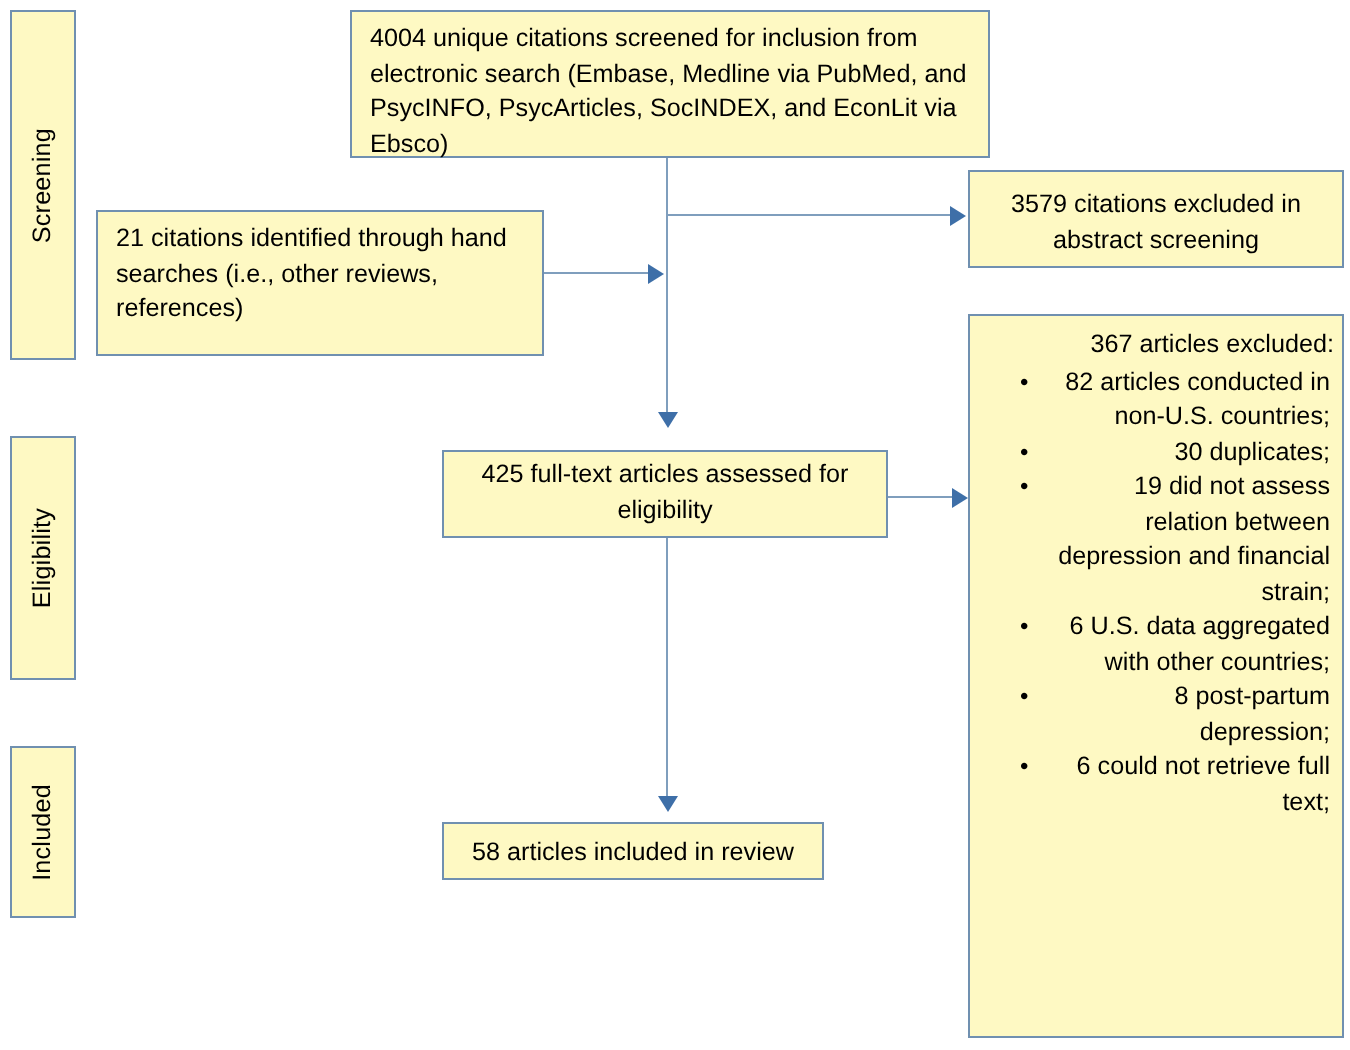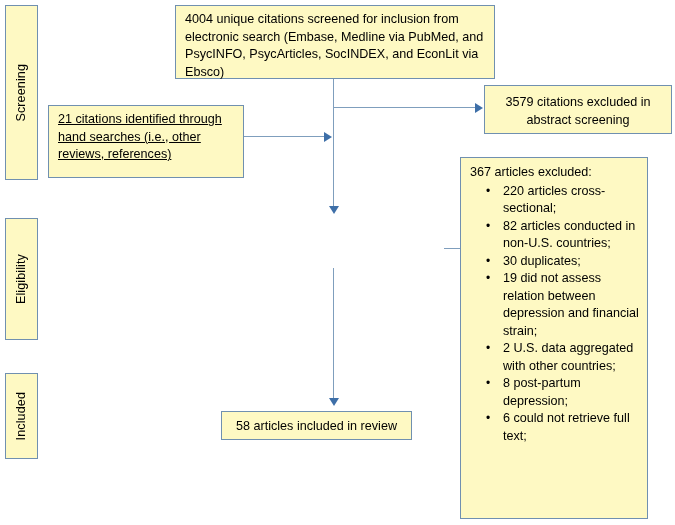--- a/index.html
+++ b/index.html
@@ -122,39 +122,41 @@
   <div class="conn conn-v" style="left:333px; top:268px; height:132px;"></div>
   <div class="arrow arrow-down" style="left:329px; top:398px;"></div>
 
   <div class="conn conn-h" style="left:444px; top:248px; width:32px;"></div>
   <div class="arrow arrow-right" style="left:476px; top:244px;"></div>
 
   <div class="box pad" style="left:175px; top:5px; width:320px; height:74px;">
     <span>4004 unique citations screened for inclusion from electronic search (Embase, Medline via PubMed, and PsycINFO, PsycArticles, SocINDEX, and EconLit via Ebsco)</span>
   </div>
 
-  <div class="box pad" style="left:48px; top:105px; width:196px; height:73px;text-decoration:underline;">
+  <div class="box pad" style="left:48px; top:105px; width:224px; height:73px;">
     <span>21 citations identified through hand searches (i.e., other reviews, references)</span>
   </div>
 
   <div class="box center-text" style="left:484px; top:85px; width:188px; height:49px;">
     <span>3579 citations excluded in abstract screening</span>
   </div>
 
+  <div class="box center-text" style="left:221px; top:225px; width:223px; height:44px;">
+    <span>425 full-text articles assessed for eligibility</span>
+  </div>
 
   <div class="box center-text" style="left:221px; top:411px; width:191px; height:29px;">
     <span>58 articles included in review</span>
   </div>
 
-  <div class="box" style="left:460px; top:157px; width:188px; height:362px;">
+  <div class="box" style="left:484px; top:157px; width:188px; height:362px;text-align:right;">
     <div class="excl-head">367 articles excluded:</div>
     <ul class="excl-list">
-      <li>220 articles cross-sectional;</li>
       <li>82 articles conducted in non-U.S. countries;</li>
       <li>30 duplicates;</li>
       <li>19 did not assess relation between depression and financial strain;</li>
-      <li>2 U.S. data aggregated with other countries;</li>
+      <li>6 U.S. data aggregated with other countries;</li>
       <li>8 post-partum depression;</li>
       <li>6 could not retrieve full text;</li>
     </ul>
   </div>
 
 </div>
 
 </body></html>

